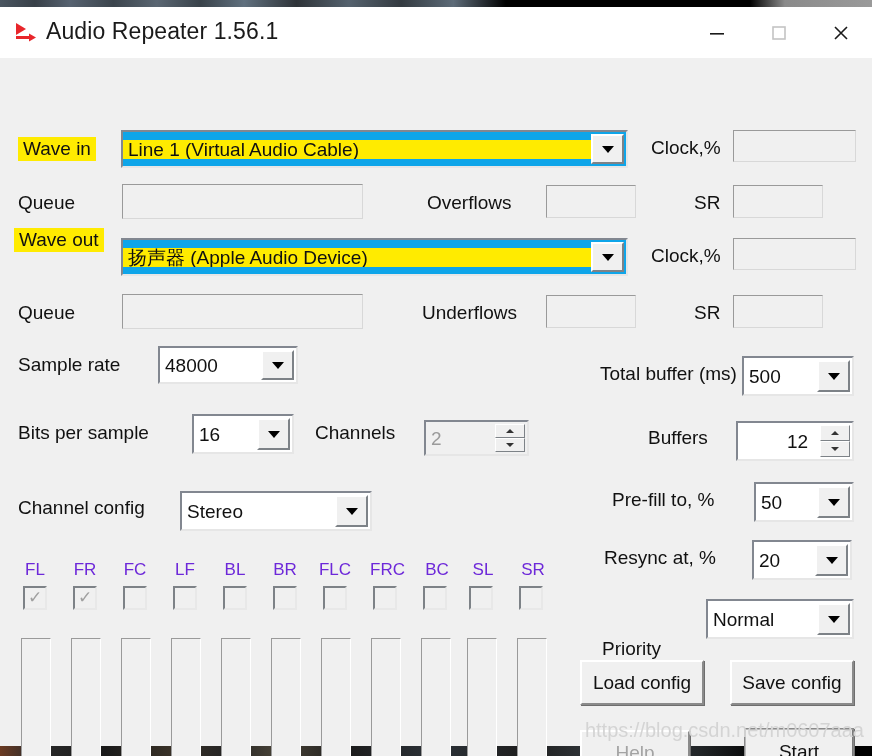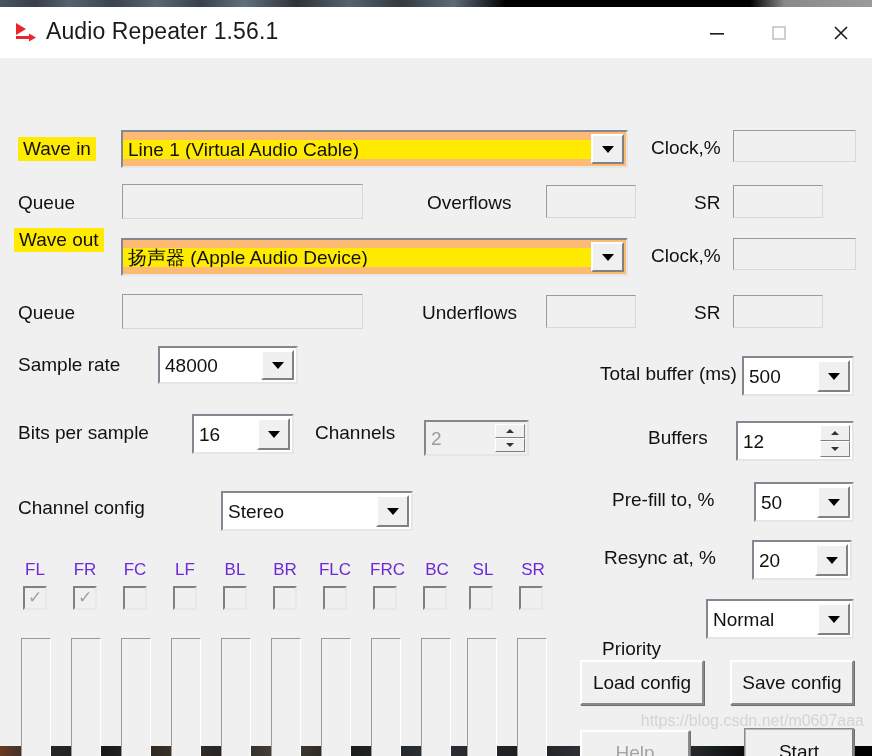--- a/index.html
+++ b/index.html
@@ -116,21 +116,21 @@
   .combo .btn {
     flex: 0 0 auto;
     width: 29px;
     align-self: stretch;
     margin: 2px 2px 2px 0;
     background: #f0f0f0;
     border: 2px solid;
     border-color: #ffffff #7d8287 #7d8287 #ffffff;
     display: flex; align-items: center; justify-content: center;
   }
-  .combo.hl-yellow { background: #fdba74; justify-content: flex-end; }
+  .combo.hl-yellow { background: #0ea5e9; justify-content: flex-end; }
   .combo.hl-yellow .val { background: #ffeb00; }
 
   .arrow-down {
     width: 0; height: 0;
     border-left: 6px solid transparent;
     border-right: 6px solid transparent;
     border-top: 7px solid #000;
   }
 
   
@@ -212,22 +212,22 @@
   .meter {
     position: absolute;
     box-sizing: border-box;
     background: #f0f0f0;
     border: 1px solid;
     border-color: #9a9a9a #ffffff #ffffff #9a9a9a;
   }
 
   .watermark {
     position: absolute;
-    right: 8px; bottom: 16px;
-    font-size: 16px;
+    right: 8px; bottom: 4px;
+    font-size: 20px;
     color: #d4d4d4;
     white-space: nowrap;
   }
 </style>
 </head>
 <body>
 
 <div class="desktop-strip-top"></div>
 <div class="desktop-strip-bottom"></div>
 
@@ -345,21 +345,21 @@
         <div>
           <span class="tiny-up"></span>
         </div>
         <div>
           <span class="tiny-dn"></span>
         </div>
       </span>
     </div>
 
     <span class="lbl" style="left:18px; top:440px;">Channel config</span>
-    <div class="combo" style="left:180px; top:433px; width:192px; height:40px;margin-left:41px;">
+    <div class="combo" style="left:180px; top:433px; width:192px; height:40px;">
       <span class="val">Stereo</span>
       <span class="btn">
         <span class="arrow-down"></span>
       </span>
     </div>
 
     <div id="chan-grid">
         <span class="chan-lbl" style="left: 18px; top: 503px; width: 34px;">FL</span>
         <div class="cbox" style="left: 23px; top: 528px;">
           <span class="tick">✓</span>
@@ -404,21 +404,21 @@
 
     <span class="lbl" style="left:600px; top:306px;">Total buffer (ms)</span>
     <div class="combo" style="left:742px; top:298px; width:112px; height:40px;">
       <span class="val">500</span>
       <span class="btn">
         <span class="arrow-down"></span>
       </span>
     </div>
 
     <span class="lbl" style="left:648px; top:370px;">Buffers</span>
-    <div class="spin" style="left:736px; top:363px; width:118px; height:40px;">
+    <div class="spin" style="left:736px; top:363px; width:118px; height:40px;padding-left:44px;">
       <span class="val">12</span>
       <span class="updown">
         <div>
           <span class="tiny-up"></span>
         </div>
         <div>
           <span class="tiny-dn"></span>
         </div>
       </span>
     </div>

